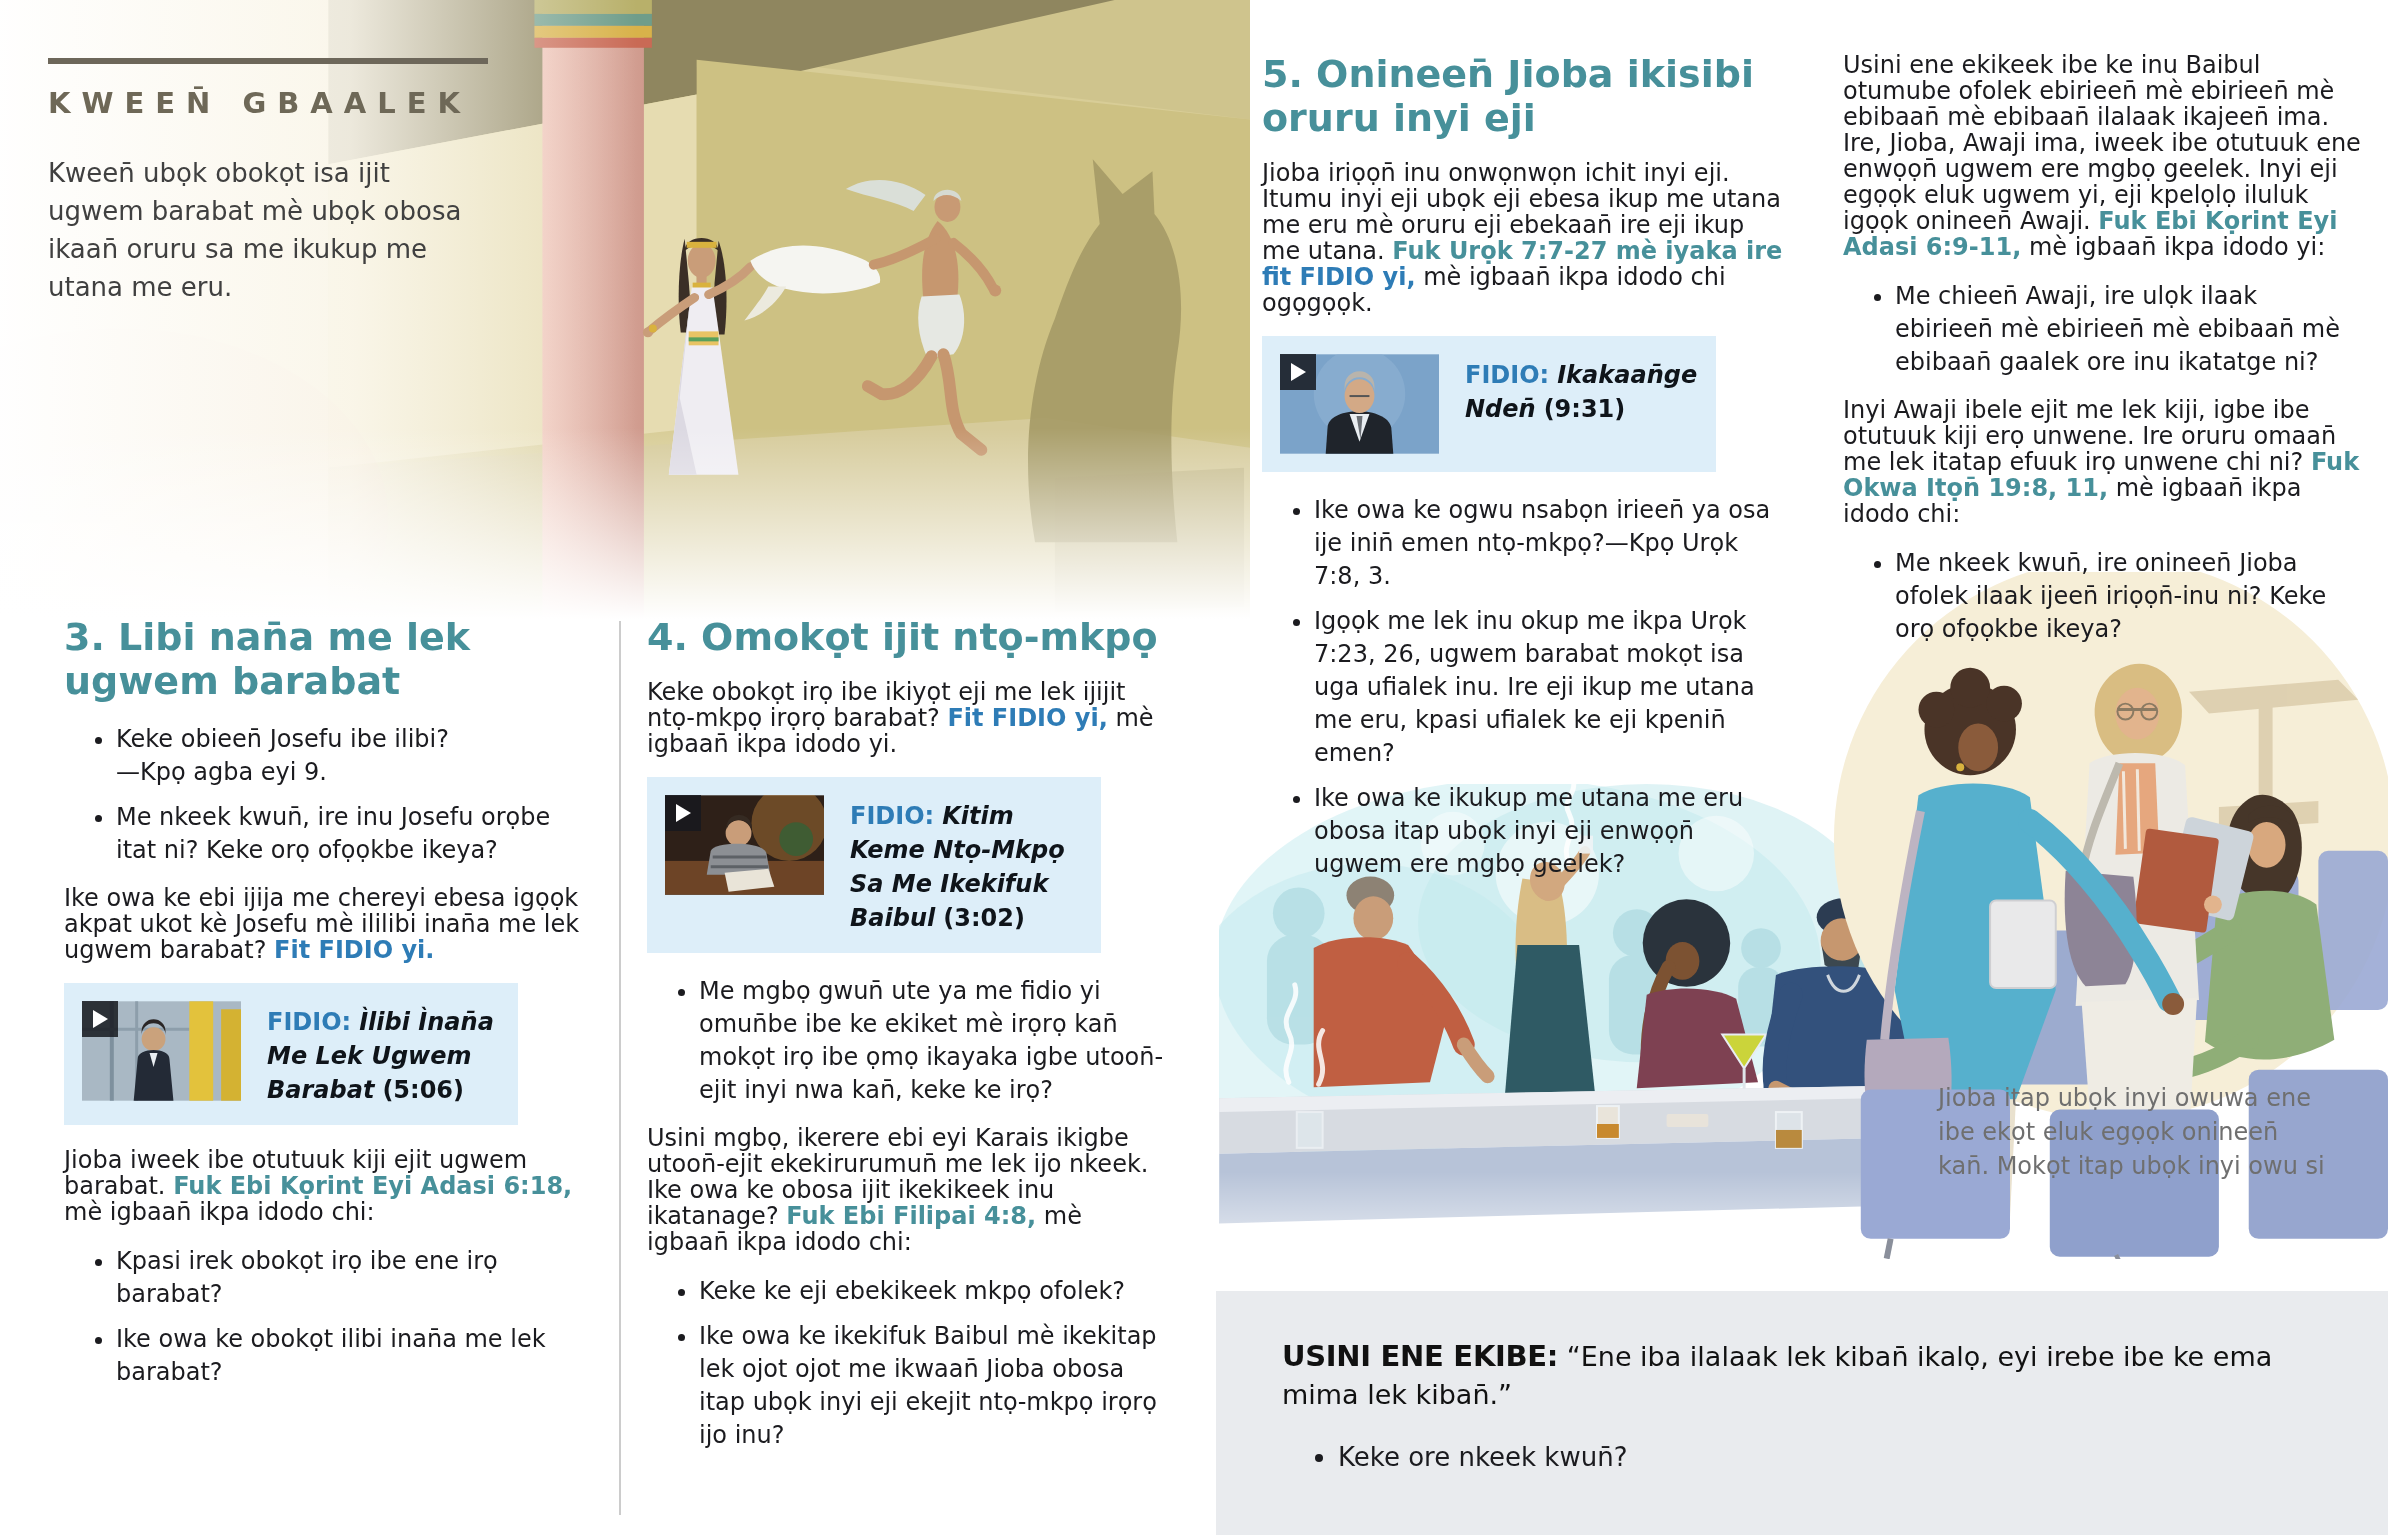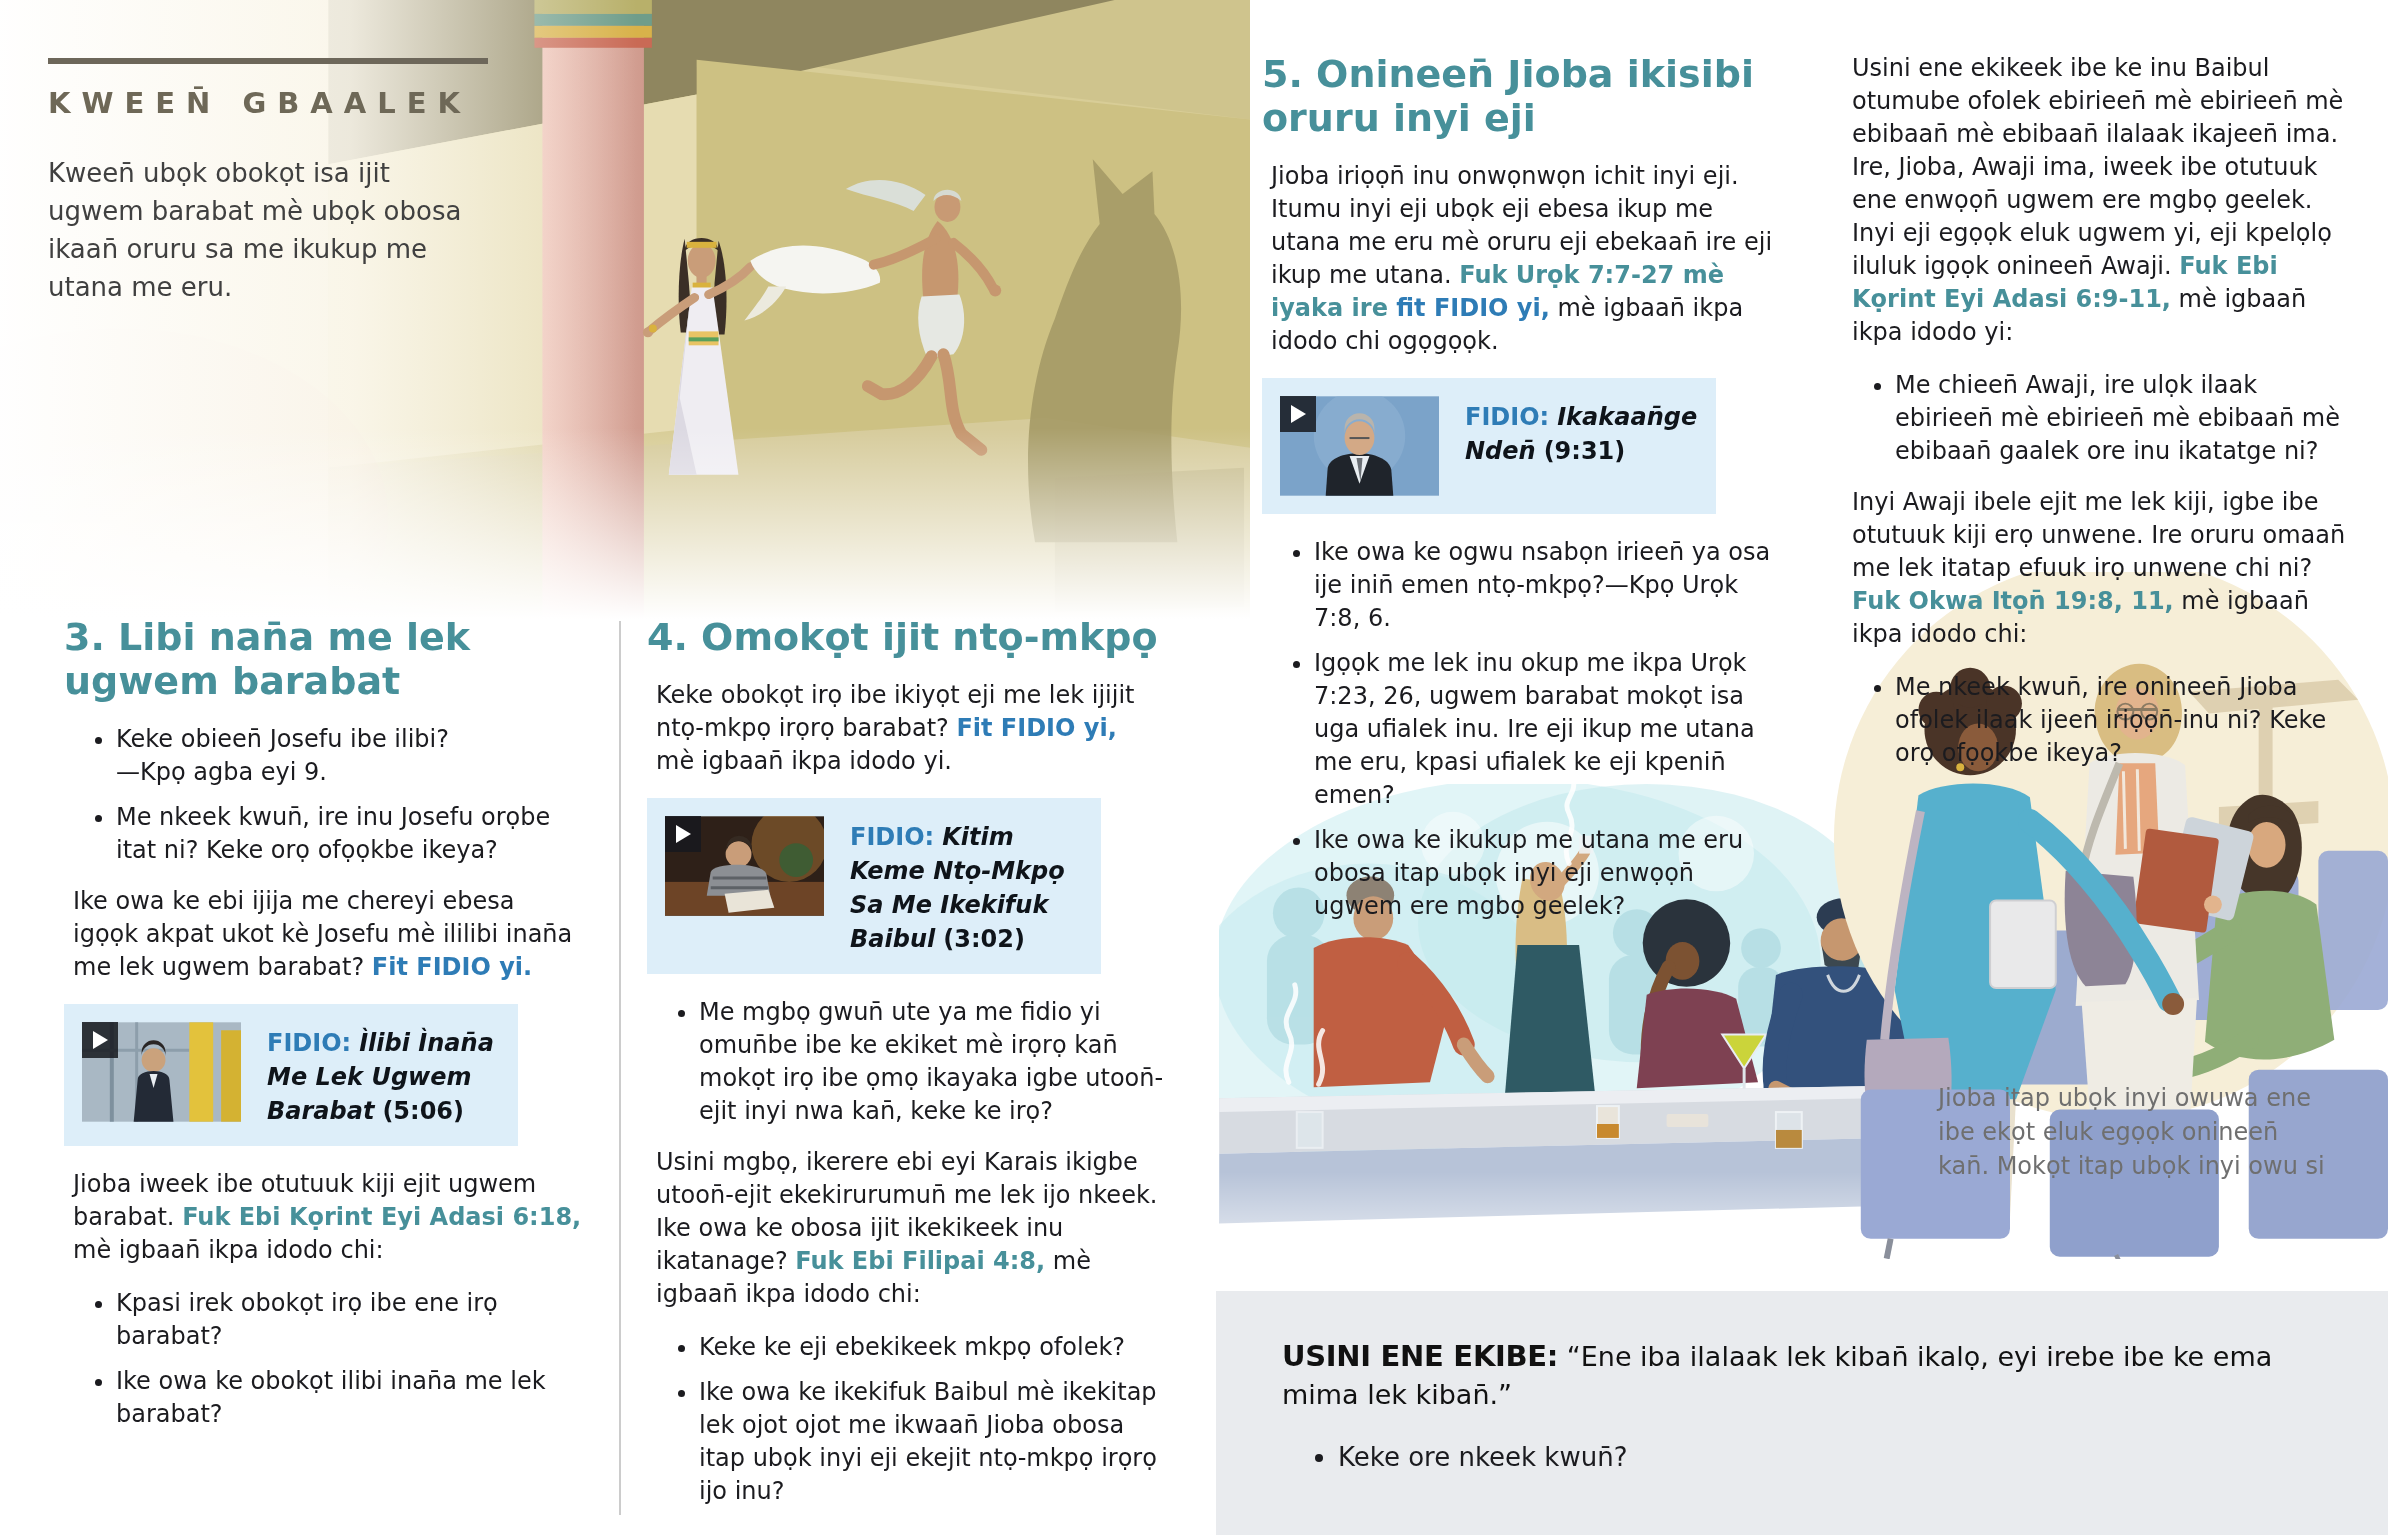--- a/index.html
+++ b/index.html
@@ -19,21 +19,21 @@
   .kicker{margin-top:22px;font-size:29px;font-weight:bold;letter-spacing:11px;color:var(--kicker);}
   .intro{margin-top:34px;width:444px;font-size:26px;line-height:38px;color:#404040;}
   
   .col{position:absolute;z-index:3;}
   .col1{left:64px;top:615px;width:529px;}
   .col2{left:647px;top:615px;width:523px;}
   .col3{left:1262px;top:52px;width:523px;}
   .col4{left:1843px;top:52px;width:519px;}
   .divider{position:absolute;left:619px;top:621px;width:2px;height:894px;background:#cccccc;z-index:2;}
   h2.sect{margin:0 0 20px;font-size:38px;line-height:44px;font-weight:bold;color:var(--teal);}
-  p.body{margin:0 9px 20px;font-size:24px;line-height:33px;}
+  p.body{margin:0 0 20px;font-size:24px;line-height:26px;}
   ul.q{margin:0 0 18px;padding-left:52px;list-style:disc;}
   ul.q li{font-size:24px;line-height:33px;margin:0 0 12px;}
   li.pre{white-space:pre-line;}
   .teal{color:var(--teal);font-weight:bold;}
   .blue{color:var(--blue);font-weight:bold;}
   
   .video{display:flex;gap:26px;align-items:flex-start;background:var(--videoBg);
          padding:18px 18px;width:454px;margin:4px 0 22px;cursor:pointer;}
   .thumb{position:relative;flex:none;width:159px;height:100px;overflow:hidden;}
   .thumb svg{display:block;width:159px;height:100px;}
@@ -235,21 +235,21 @@
           <path d="M65,38 a15,15 0 0 1 30,0 l0,-6 a15,15 0 0 0 -30,0 z" fill="#b9b4ac"></path>
           <line x1="70" y1="42" x2="90" y2="42" stroke="#555" stroke-width="2"></line>
         </svg>
         <div class="play">
             <i></i>
           </div>
       </div>
       <div class="vtext"><span class="vlabel">FIDIO:</span><span class="vtitle">Ikakaan̄ge Nden̄</span><span class="vdur">(9:31)</span></div>
     </div>
     <ul class="q">
-      <li>Ike owa ke ogwu nsabọn irieen̄ ya osa ije inin̄ emen ntọ-mkpọ?—Kpọ Urọk 7:8, 6.</li>
+      <li>Ike owa ke ogwu nsabọn irieen̄ ya osa ije inin̄ emen ntọ-mkpọ?—Kpọ Urọk 7:8, 3.</li>
       <li>Igọọk me lek inu okup me ikpa Urọk 7:23, 26, ugwem barabat mokọt isa uga ufialek inu. Ire eji ikup me utana me eru, kpasi ufialek ke eji kpenin̄ emen?</li>
       <li>Ike owa ke ikukup me utana me eru obosa itap ubọk inyi eji enwọọn̄ ugwem ere mgbọ geelek?</li>
     </ul>
   </div>
 
   <div class="col col4">
     <p class="body"><span>Usini ene ekikeek ibe ke inu Baibul otumube ofolek ebirieen̄ mè ebirieen̄ mè ebibaan̄ mè ebibaan̄ ilalaak ikajeen̄ ima. Ire, Jioba, Awaji ima, iweek ibe otutuuk ene enwọọn̄ ugwem ere mgbọ geelek. Inyi eji egọọk eluk ugwem yi, eji kpelọlọ iluluk igọọk onineen̄ Awaji. </span><span class="teal">Fuk Ebi Kọrint Eyi Adasi 6:9-11,</span><span> mè igbaan̄ ikpa idodo yi:</span></p>
     <ul class="q">
       <li>Me chieen̄ Awaji, ire ulọk ilaak ebirieen̄ mè ebirieen̄ mè ebibaan̄ mè ebibaan̄ gaalek ore inu ikatatge ni?</li>
     </ul>

